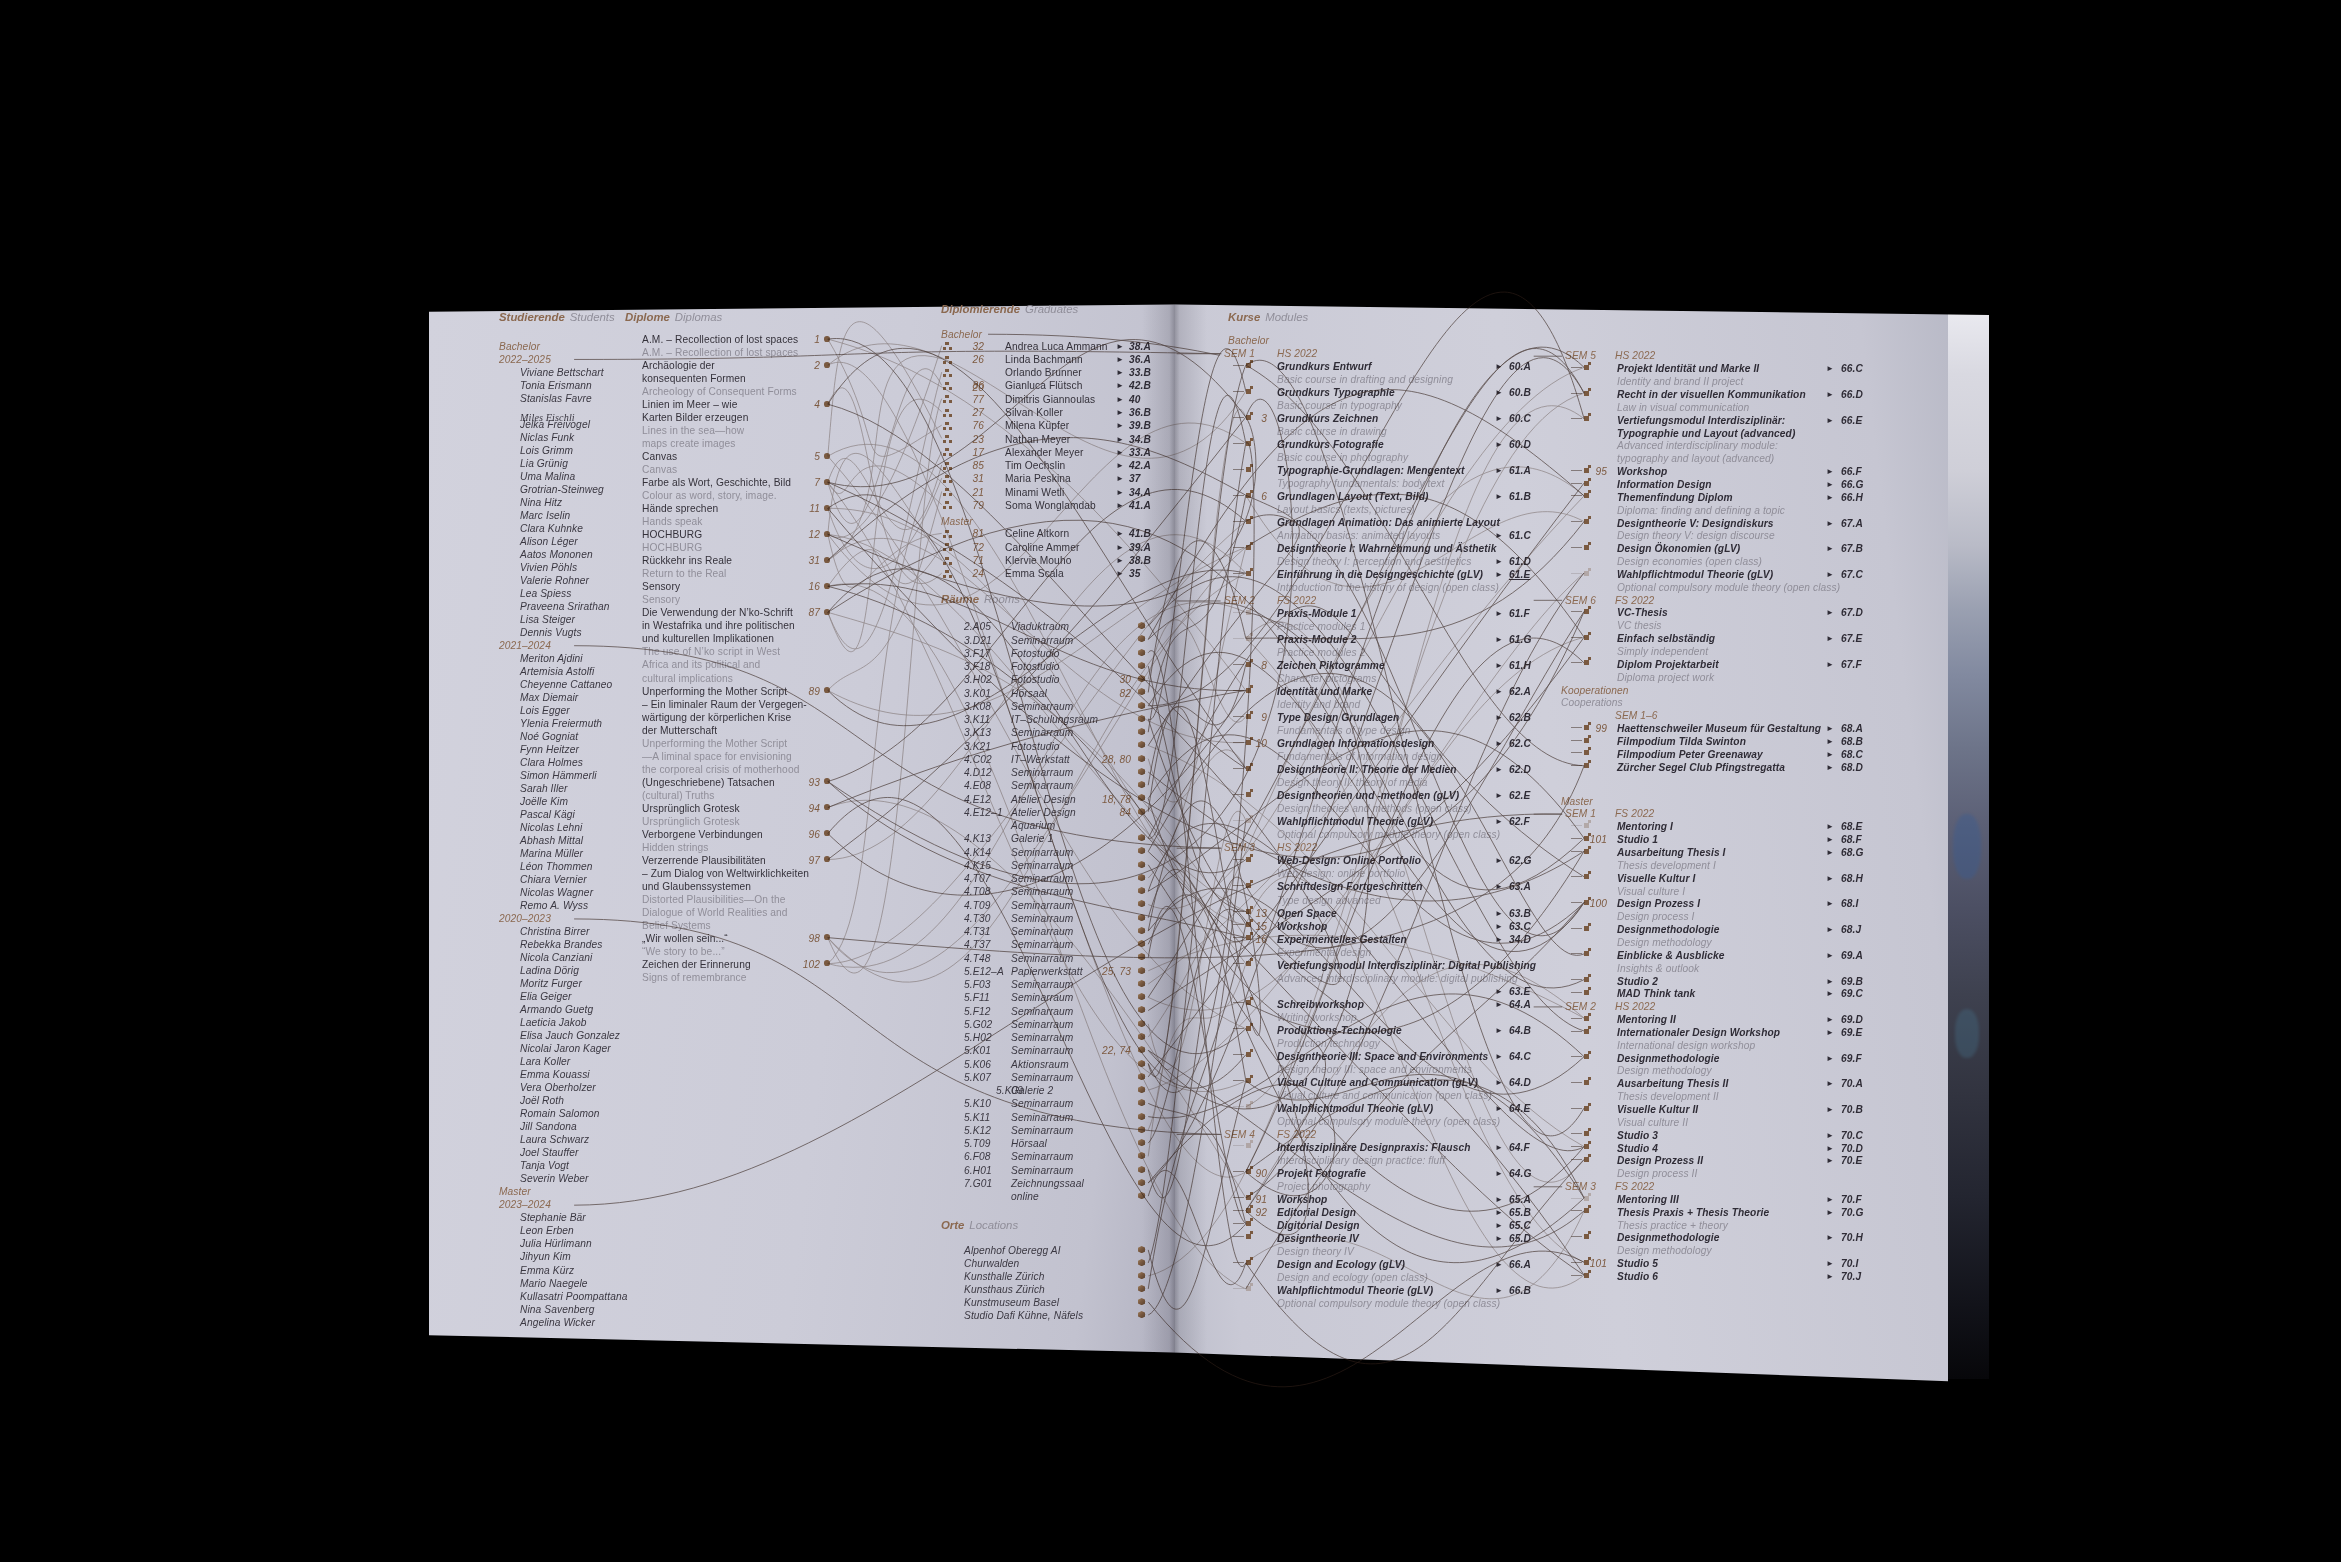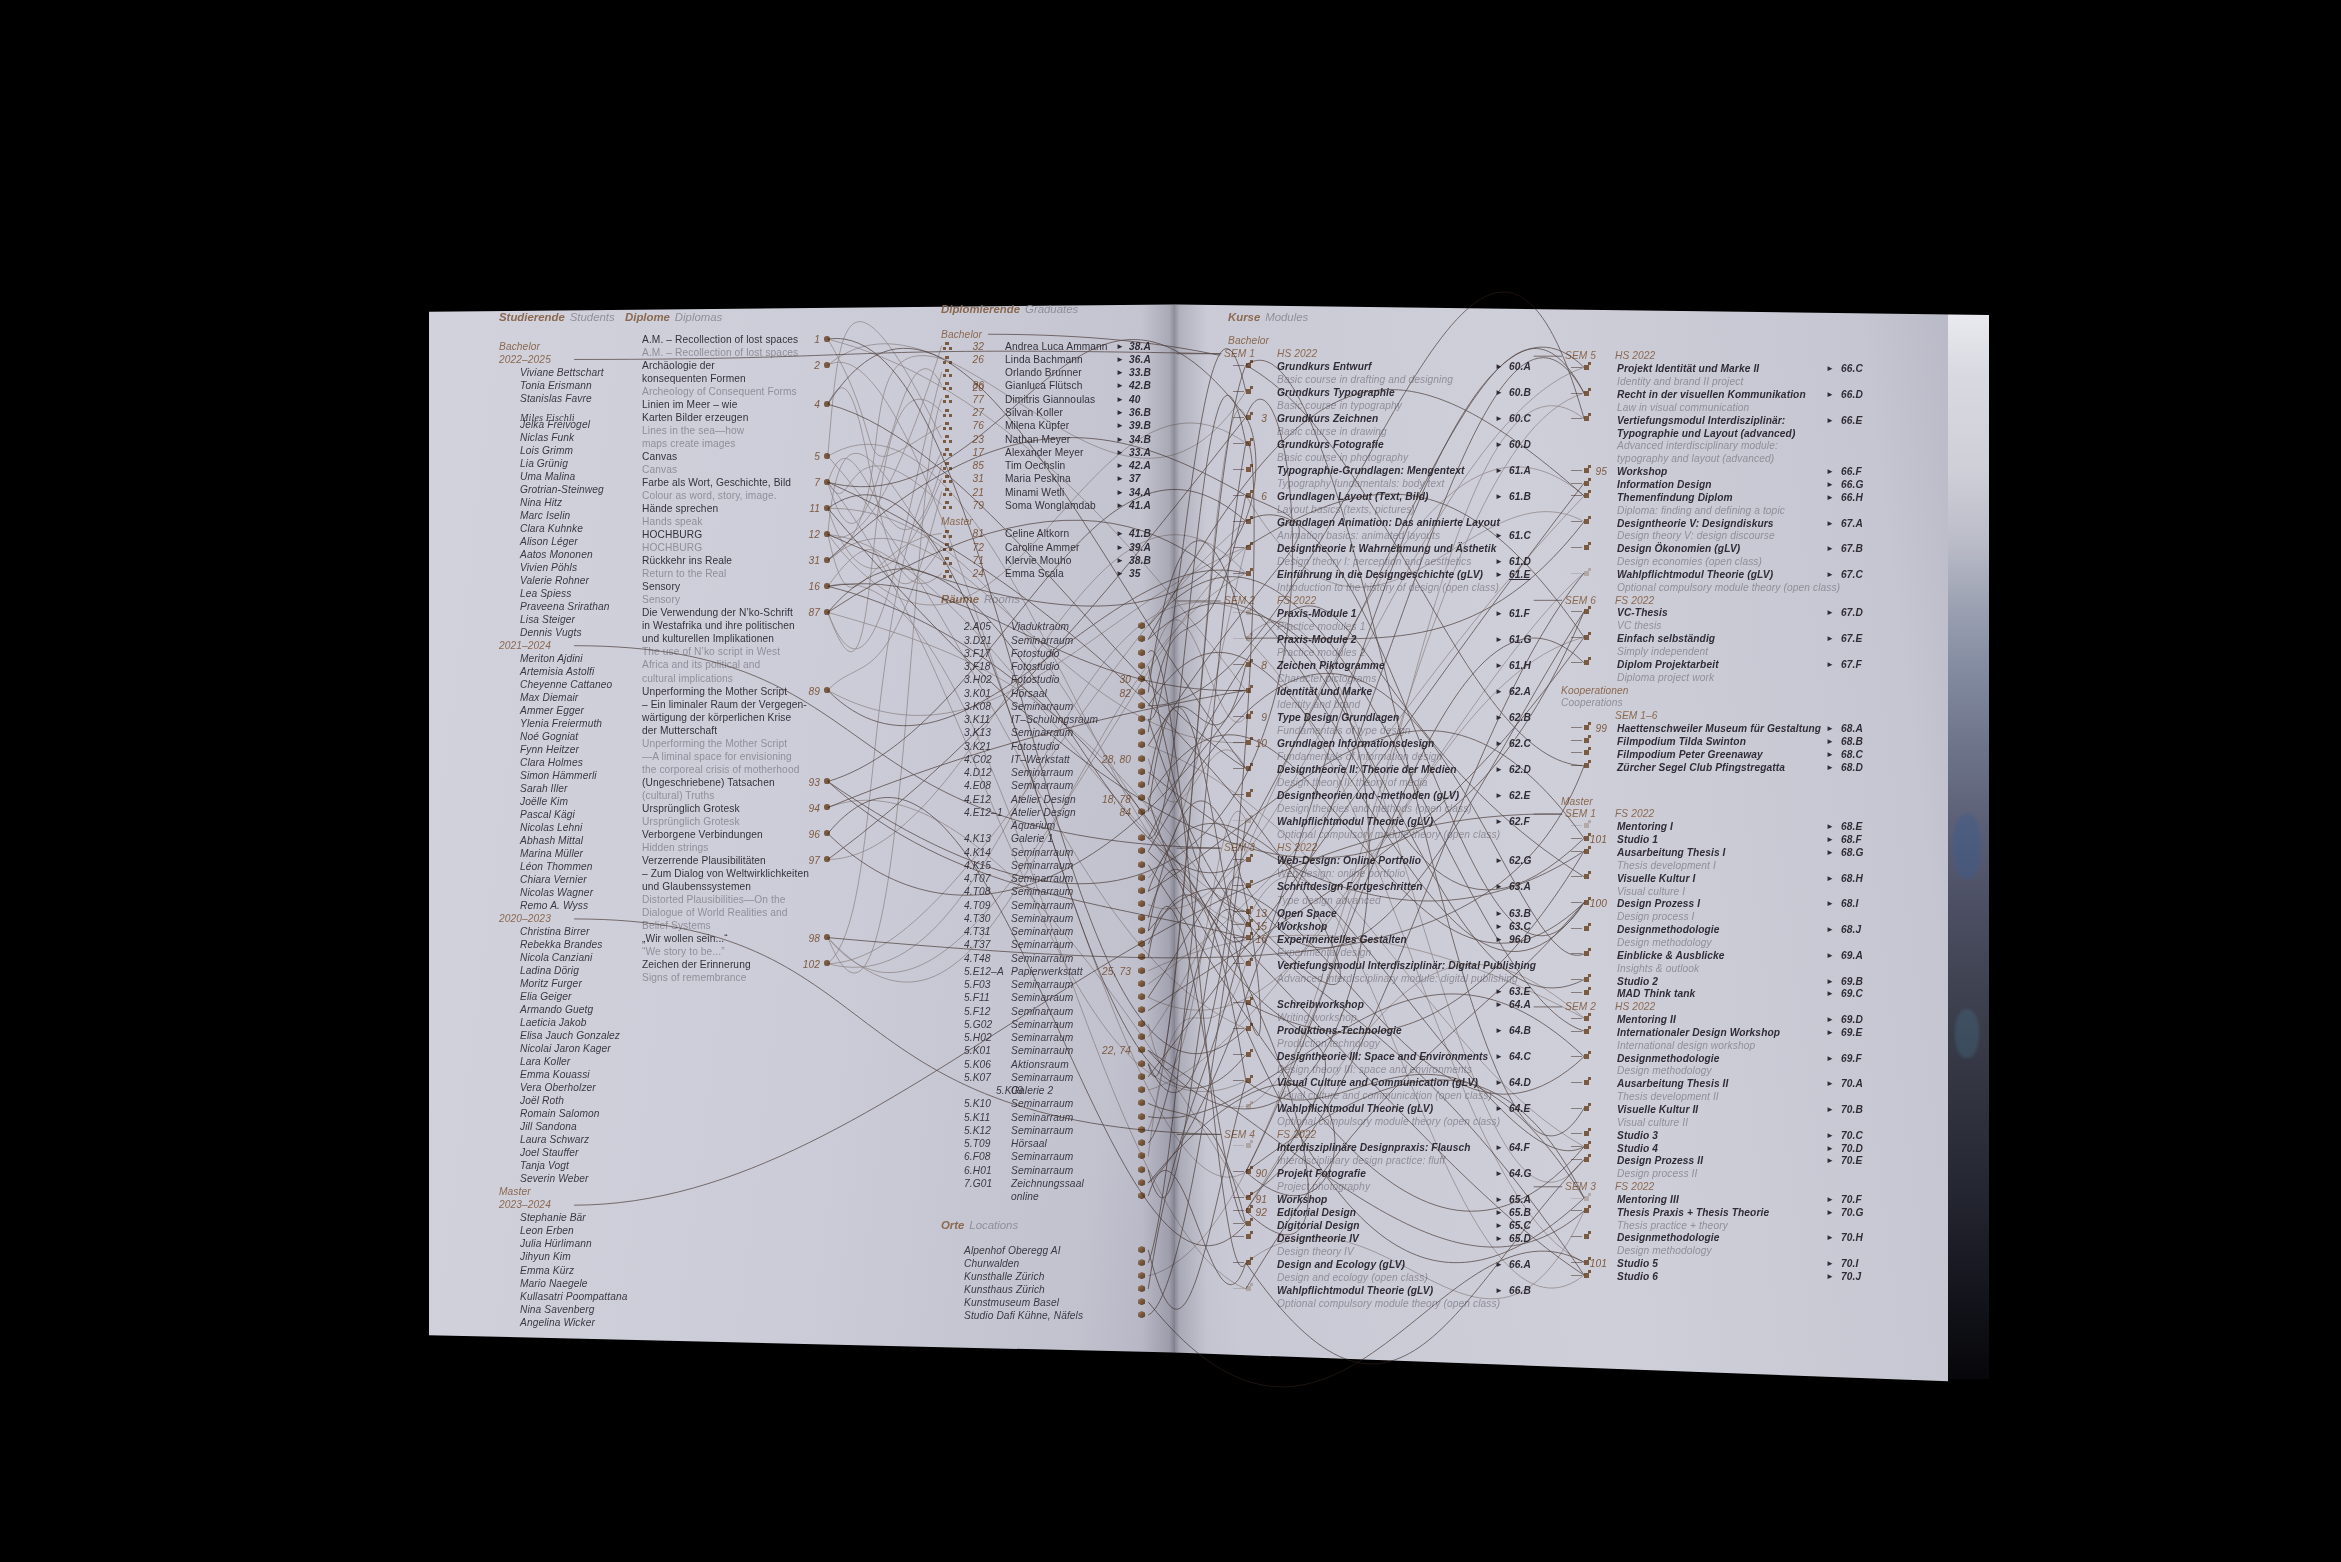--- a/index.html
+++ b/index.html
@@ -104,21 +104,21 @@
       <div class="t stu" style="left: 520px; top: 575px;">Valerie Rohner</div>
       <div class="t stu" style="left: 520px; top: 588px;">Lea Spiess</div>
       <div class="t stu" style="left: 520px; top: 601px;">Praveena Srirathan</div>
       <div class="t stu" style="left: 520px; top: 614px;">Lisa Steiger</div>
       <div class="t stu" style="left: 520px; top: 627px;">Dennis Vugts</div>
       <div class="t lab" style="left: 499px; top: 640px;">2021–2024</div>
       <div class="t stu" style="left: 520px; top: 653px;">Meriton Ajdini</div>
       <div class="t stu" style="left: 520px; top: 666px;">Artemisia Astolfi</div>
       <div class="t stu" style="left: 520px; top: 679px;">Cheyenne Cattaneo</div>
       <div class="t stu" style="left: 520px; top: 692px;">Max Diemair</div>
-      <div class="t stu" style="left: 520px; top: 705px;">Ammer Egger</div>
+      <div class="t stu" style="left: 520px; top: 705px;">Lois Egger</div>
       <div class="t stu" style="left: 520px; top: 718px;">Ylenia Freiermuth</div>
       <div class="t stu" style="left: 520px; top: 731px;">Noé Gogniat</div>
       <div class="t stu" style="left: 520px; top: 744px;">Fynn Heitzer</div>
       <div class="t stu" style="left: 520px; top: 757px;">Clara Holmes</div>
       <div class="t stu" style="left: 520px; top: 770px;">Simon Hämmerli</div>
       <div class="t stu" style="left: 520px; top: 783px;">Sarah Iller</div>
       <div class="t stu" style="left: 520px; top: 796px;">Joëlle Kim</div>
       <div class="t stu" style="left: 520px; top: 809px;">Pascal Kägi</div>
       <div class="t stu" style="left: 520px; top: 822px;">Nicolas Lehni</div>
       <div class="t stu" style="left: 520px; top: 835px;">Abhash Mittal</div>
@@ -665,21 +665,21 @@
       <div class="sq" style="left: 1246px; top: 922px;"></div>
       <div class="t num" style="left: 1161px; width: 106px; text-align: right; top: 921px;">15</div>
       <div class="t mde" style="left: 1277px; top: 921px;">Workshop</div>
       <div class="t code tri" style="left: 1495px; top: 921px;">►</div>
       <div class="t code" style="left: 1509px; top: 921px;">63.C</div>
       <div class="sq" style="left: 1246px; top: 935px;"></div>
       <div class="t num" style="left: 1161px; width: 106px; text-align: right; top: 934px;">16</div>
       <div class="t mde" style="left: 1277px; top: 934px;">Experimentelles Gestalten</div>
       <div class="t grayi" style="left: 1277px; top: 947px;">Experimental design</div>
       <div class="t code tri" style="left: 1495px; top: 934px;">►</div>
-      <div class="t code" style="left: 1509px; top: 934px;">96.D</div>
+      <div class="t code" style="left: 1509px; top: 934px;">34.D</div>
       <div class="sq" style="left: 1246px; top: 961px;"></div>
       <div class="t mde" style="left: 1277px; top: 960px;">Vertiefungsmodul Interdisziplinär: Digital Publishing</div>
       <div class="t grayi" style="left: 1277px; top: 973px;">Advanced interdisciplinary module: digital publishing</div>
       <div class="t code tri" style="left: 1495px; top: 986px;">►</div>
       <div class="t code" style="left: 1509px; top: 986px;">63.E</div>
       <div class="sq" style="left: 1246px; top: 1000px;"></div>
       <div class="t mde" style="left: 1277px; top: 999px;">Schreibworkshop</div>
       <div class="t grayi" style="left: 1277px; top: 1012px;">Writing workshop</div>
       <div class="t code tri" style="left: 1495px; top: 999px;">►</div>
       <div class="t code" style="left: 1509px; top: 999px;">64.A</div>

